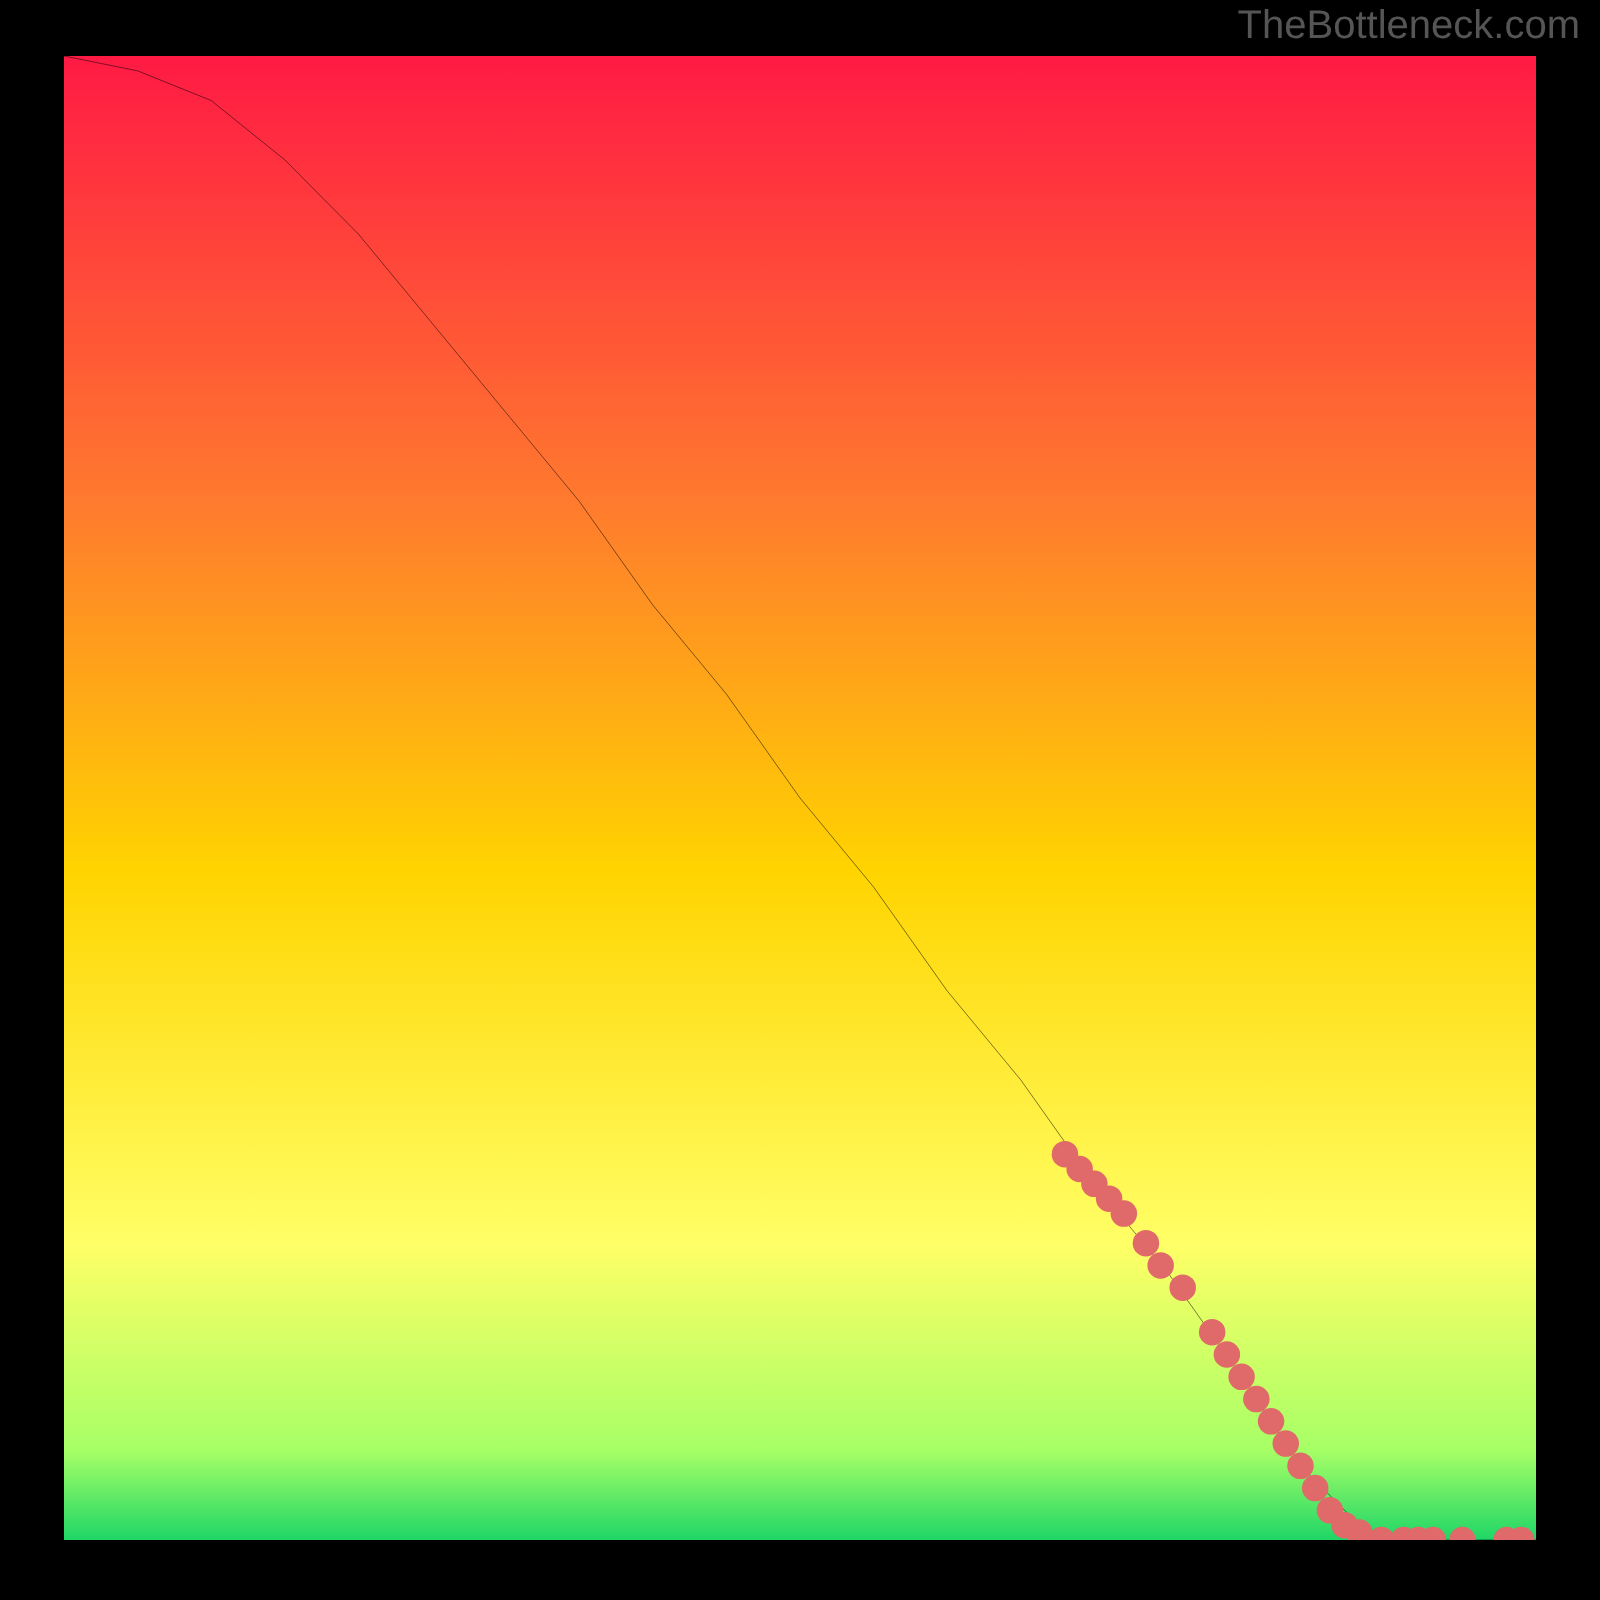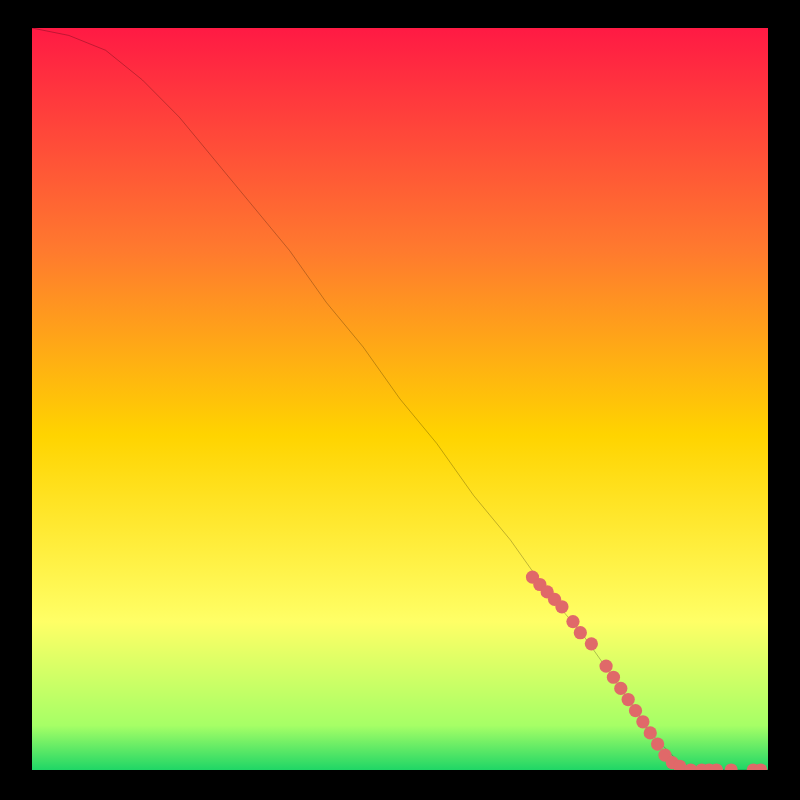--- a/index.html
+++ b/index.html
@@ -37,20 +37,21 @@
   .plot svg {
     display: block;
     width: 100%;
     height: 100%;
   }
 </style>
 </head>
 <body>
 
 <div class="wrapper">
+  <div class="watermark">TheBottleneck.com</div>
 
   <div class="plot">
 
     <svg viewBox="0 0 100 100" preserveAspectRatio="none">
       <defs>
         <linearGradient id="bg-grad" x1="0" y1="0" x2="0" y2="1">
           <stop id="g0" offset="0%" stop-color="#ff1a44"></stop>
           <stop id="g1" offset="30%" stop-color="#ff7a2e"></stop>
           <stop id="g2" offset="55%" stop-color="#ffd400"></stop>
           <stop id="g3" offset="80%" stop-color="#ffff66"></stop>

